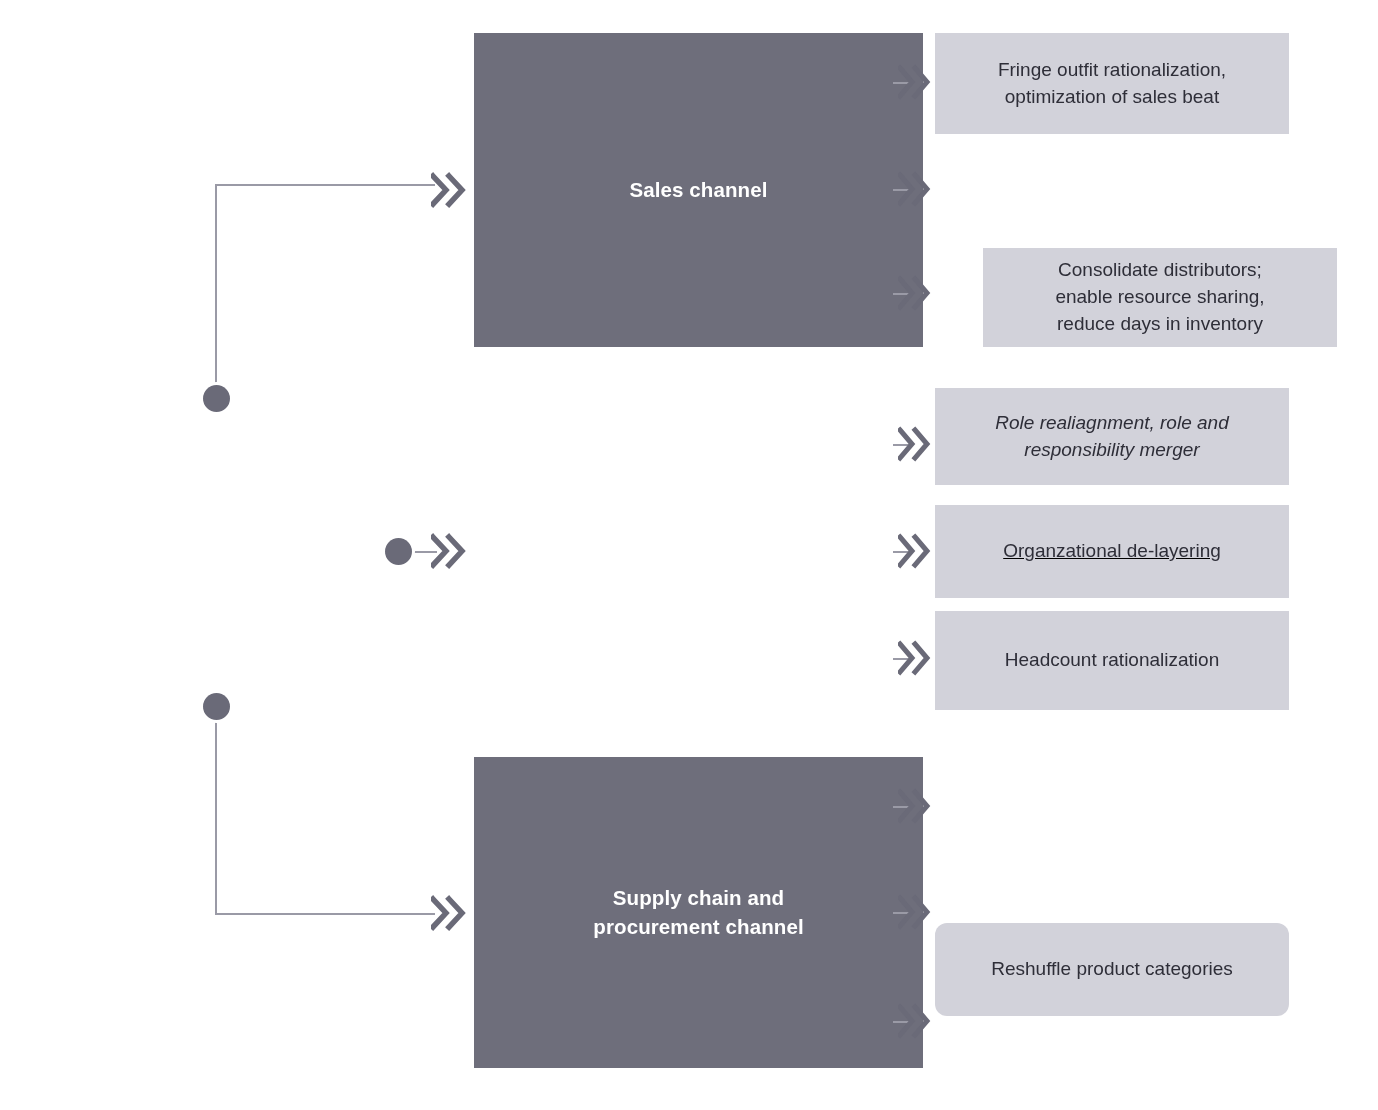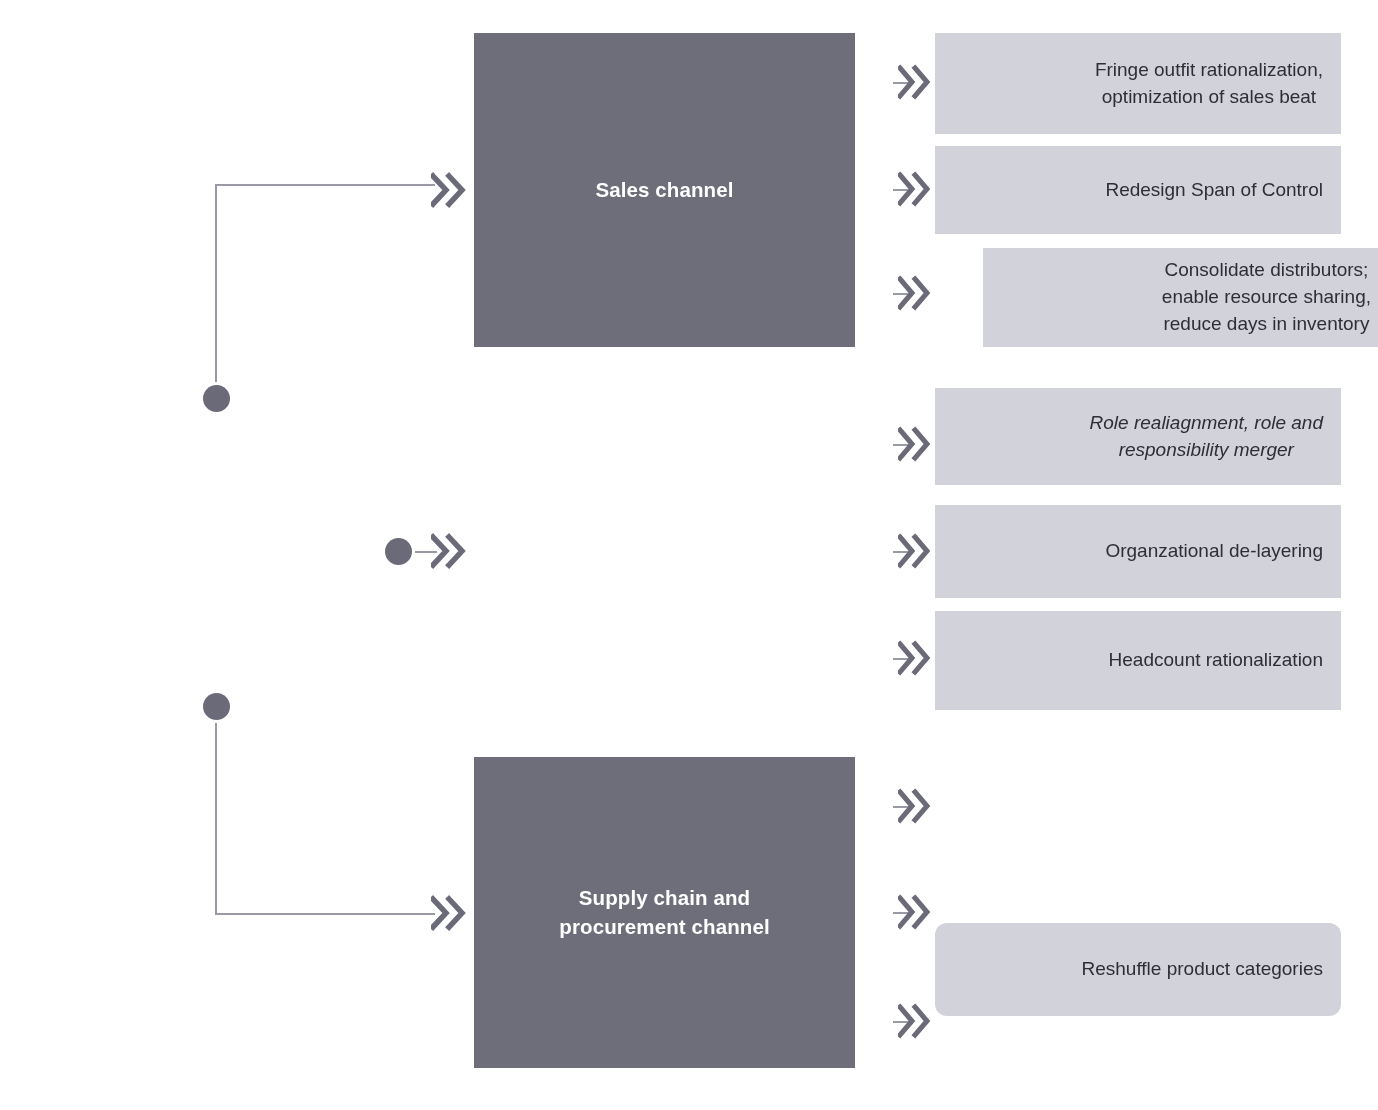--- a/index.html
+++ b/index.html
@@ -68,21 +68,21 @@
     position: absolute;
     z-index: 7;
     line-height: 0;
   }
   .chev svg { display: block; }
 
   
   .cat {
     position: absolute;
     left: 474px;
-    width: 381px;
+    width: 449px;
     background: #6E6E7B;
     display: flex;
     align-items: center;
     justify-content: center;
     box-sizing: border-box;
     padding: 0 24px;
   }
   .cat-label {
     color: #ffffff;
     font-size: 20.5px;
@@ -90,25 +90,25 @@
     line-height: 1.4;
     text-align: center;
     letter-spacing: 0.1px;
     white-space: pre-line;
   }
 
   
   .init {
     position: absolute;
     left: 935px;
-    width: 406px;
+    width: 354px;
     background: #D2D2DA;
     display: flex;
     align-items: center;
-    justify-content: flex-end;
+    justify-content: center;
     box-sizing: border-box;
     padding: 0 18px;
   }
   .init-label {
     color: #2E2E38;
     font-size: 19px;
     line-height: 1.42;
     text-align: center;
     white-space: pre-line;
   }
@@ -224,34 +224,31 @@
     <svg width="34" height="36" viewBox="0 0 34 36">
       <path d="M2 4 L14 18 L2 32" fill="none" stroke="#6A6A78" stroke-width="5" stroke-linecap="square" stroke-linejoin="miter"></path>
       <path d="M17 4 L29 18 L17 32" fill="none" stroke="#6A6A78" stroke-width="5" stroke-linecap="square" stroke-linejoin="miter"></path>
     </svg>
   </div>
 
   <div class="init" style="top:33px; height:101px;">
     <div class="init-label">Fringe outfit rationalization,
 optimization of sales beat</div>
   </div>
-  <div class="init" style="top:146px; height:88px;">
-    <div class="init-label">Redesign Span of Control</div>
-  </div>
   <div class="init" style="top:248px; height:99px;margin-left:48px;">
     <div class="init-label">Consolidate distributors;
 enable resource sharing,
 reduce days in inventory</div>
   </div>
 
   <div class="init" style="top:388px; height:97px;font-style:italic;">
     <div class="init-label">Role realiagnment, role and
 responsibility merger</div>
   </div>
-  <div class="init" style="top:505px; height:93px;">
+  <div class="init" style="top:505px; height:93px;text-decoration:underline;">
     <div class="init-label">Organzational de-layering</div>
   </div>
   <div class="init" style="top:611px; height:99px;">
     <div class="init-label">Headcount rationalization</div>
   </div>
 
   <div class="init" style="top:923px; height:93px;border-radius:12px;">
     <div class="init-label">Reshuffle product categories</div>
   </div>
 

